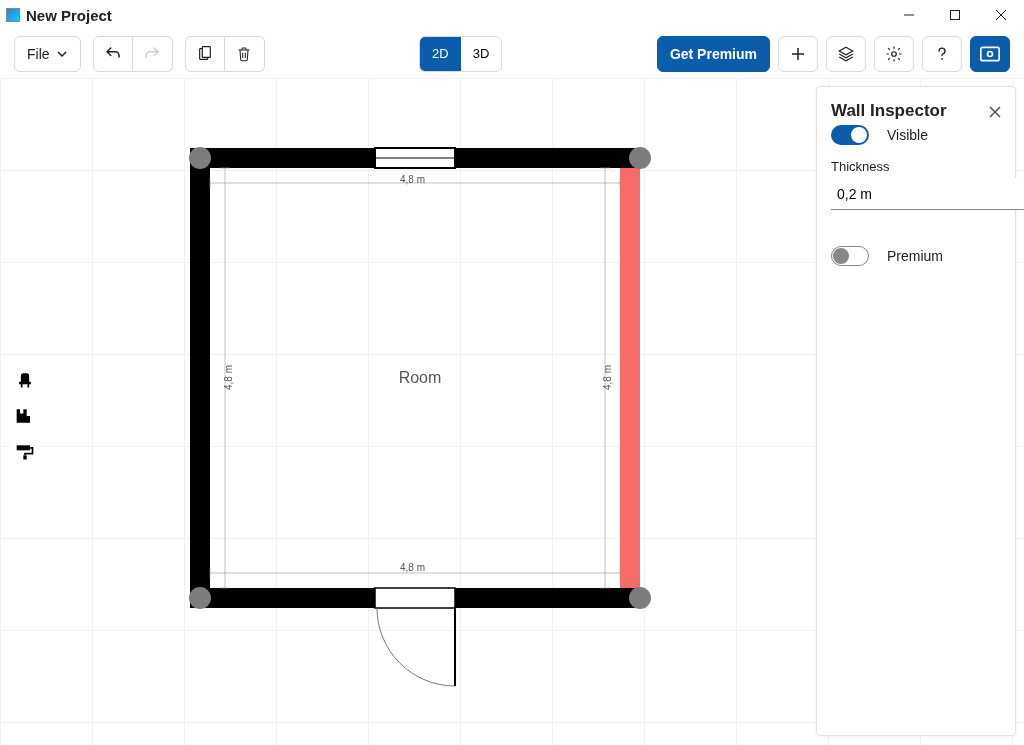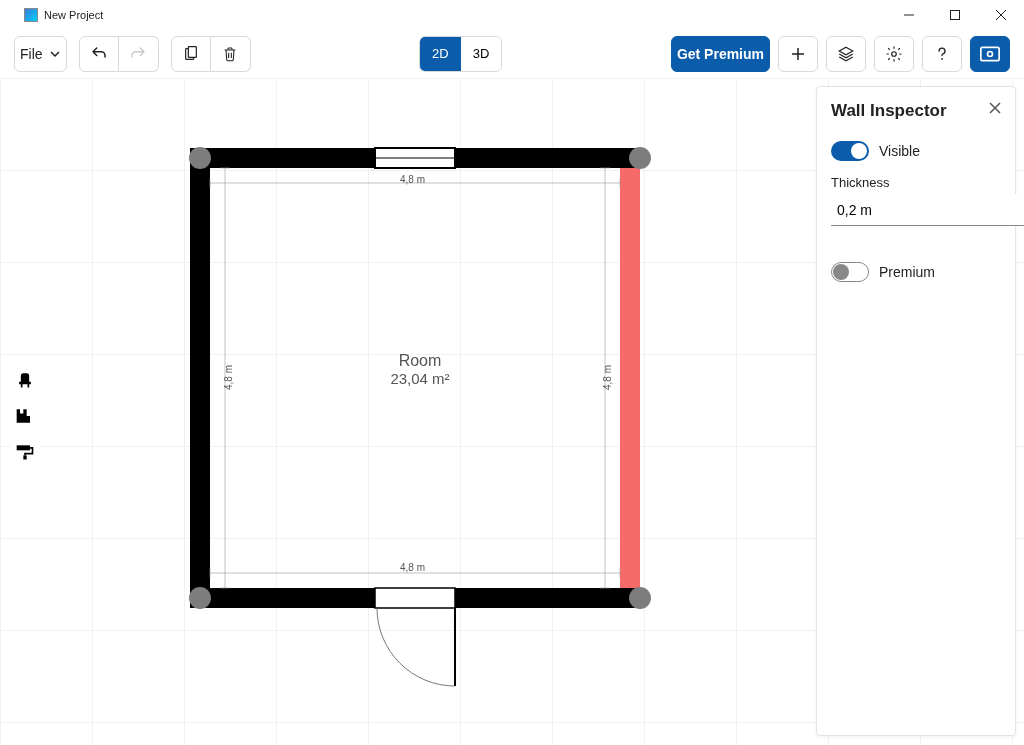--- a/index.html
+++ b/index.html
@@ -1,27 +1,27 @@
 <!DOCTYPE html>
 <html><head>
 <meta charset="utf-8">
 <style>
   * { box-sizing: border-box; }
   html, body { margin:0; padding:0; width:1024px; height:745px; font-family: "Segoe UI", Arial, sans-serif; overflow:hidden; background:#fff; }
 
   
-  .titlebar { height:30px; display:flex; align-items:center; justify-content:space-between; padding-left:24px; font-size:11px; color:#222; }
+  .titlebar { height:30px; display:flex; align-items:center; justify-content:space-between; padding-left:6px; font-size:15px; color:#222;font-weight:bold; }
   .titlebar-left { display:flex; align-items:center; gap:6px; }
   .app-icon { width:14px; height:14px; background:linear-gradient(135deg,#3a7bd5,#00d2ff); border:1px solid #888; }
   .win-controls { display:flex; }
   .win-btn { width:46px; height:30px; display:flex; align-items:center; justify-content:center; color:#222; }
 
   
   .toolbar { height:48px; border-bottom:1px solid #fff; display:flex; align-items:center; padding:0 14px; gap:8px; }
-  .btn { height:36px; border:1px solid #d9d9d9; border-radius:6px; background:#fff; display:inline-flex; align-items:center; justify-content:center; padding:0 5px; font-size:14px; color:#222; }
+  .btn { height:36px; border:1px solid #d9d9d9; border-radius:6px; background:#fff; display:inline-flex; align-items:center; justify-content:center; padding:0 12px; font-size:14px; color:#222; }
   .btn.icon { width:40px; padding:0; }
   .btn.disabled { color:#bbb; }
   .btn-group { display:flex; }
   .btn-group .btn:first-child { border-top-right-radius:0; border-bottom-right-radius:0; }
   .btn-group .btn:last-child { border-top-left-radius:0; border-bottom-left-radius:0; border-left:none; }
   .spacer { flex:1; }
   .seg { display:flex; border:1px solid #d9d9d9; border-radius:6px; overflow:hidden; }
   .seg .seg-btn { height:34px; padding:16px 12px; display:flex; align-items:center; font-size:13px; background:#fff; }
   .seg .seg-btn.active { background:#0b5cab; color:#fff; }
   .btn.primary { background:#0b5cab; color:#fff; border-color:#0b5cab; font-weight:700; }
@@ -42,24 +42,24 @@
   .palette { position:absolute; left:10px; top:285px; width:30px; background:#fff; display:flex; flex-direction:column; gap:14px; padding:6px 0; }
   .palette-item { width:30px; height:22px; display:flex; align-items:center; justify-content:center; }
 
   
   .inspector {
     position:absolute; right:8px; top:8px; width:200px; height:650px;
     background:#fff; border:1px solid #e3e3e3; border-radius:4px;
     box-shadow:0 1px 4px rgba(0,0,0,0.06);
     padding:14px 14px;
   }
-  .inspector-header { display:flex; justify-content:space-between; align-items:flex-start; margin-bottom:20px; }
+  .inspector-header { display:flex; justify-content:space-between; align-items:flex-end; margin-bottom:4px; }
   .inspector-title { font-size:17px; font-weight:600; color:#222; }
   .close-x { font-size:14px; color:#555; }
-  .row { display:flex; align-items:center; gap:10px; margin-bottom:14px; font-size:14px; color:#222; }
+  .row { display:flex; align-items:center; gap:18px; margin-bottom:14px; font-size:14px; color:#222; }
   .toggle { width:38px; height:20px; border-radius:999px; background:#0b5cab; position:relative; }
   .toggle .knob { position:absolute; top:2px; right:2px; width:16px; height:16px; border-radius:50%; background:#fff; }
   .toggle.off { background:#fff; border:1px solid #888; }
   .toggle.off .knob { left:1px; top:1px; right:auto; background:#888; }
   .label-sm { font-size:13px; color:#222; margin-bottom:4px; }
   .thickness-group { display:flex; align-items:stretch; margin-bottom:36px; }
   .thickness-input { flex:1; height:32px; border:none; border-bottom:1px solid #888; padding:0 6px; font-size:14px; outline:none; }
 
   
   .plan { position:absolute; left:180px; top:60px; width:480px; height:480px; }
@@ -244,23 +244,22 @@
       </g>
     </svg>
 
     
     <div class="dim-label" style="left:220px; top:36px;">4,8 m</div>
     <div class="dim-label" style="left:220px; top:424px;">4,8 m</div>
     <div class="dim-label" style="left:36px; top:234px; transform:rotate(-90deg);">4,8 m</div>
     <div class="dim-label" style="left:415px; top:234px; transform:rotate(-90deg);">4,8 m</div>
 
     
-    <div class="room-label" style="top:214px;">
+    <div class="room-label" style="top:231px;">
       <div style="font-size:16px;">Room</div>
-      <div style="font-size:15px;">23,04 m²</div>
     </div>
   </div>
 
   <div class="inspector">
     <div class="inspector-header">
       <div class="inspector-title">Wall Inspector</div>
       <div class="close-x">
         <svg width="12" height="12" viewBox="0 0 12 12">
             <path d="M1 1 L11 11 M11 1 L1 11" stroke="#555" stroke-width="1.5"></path>
           </svg>

